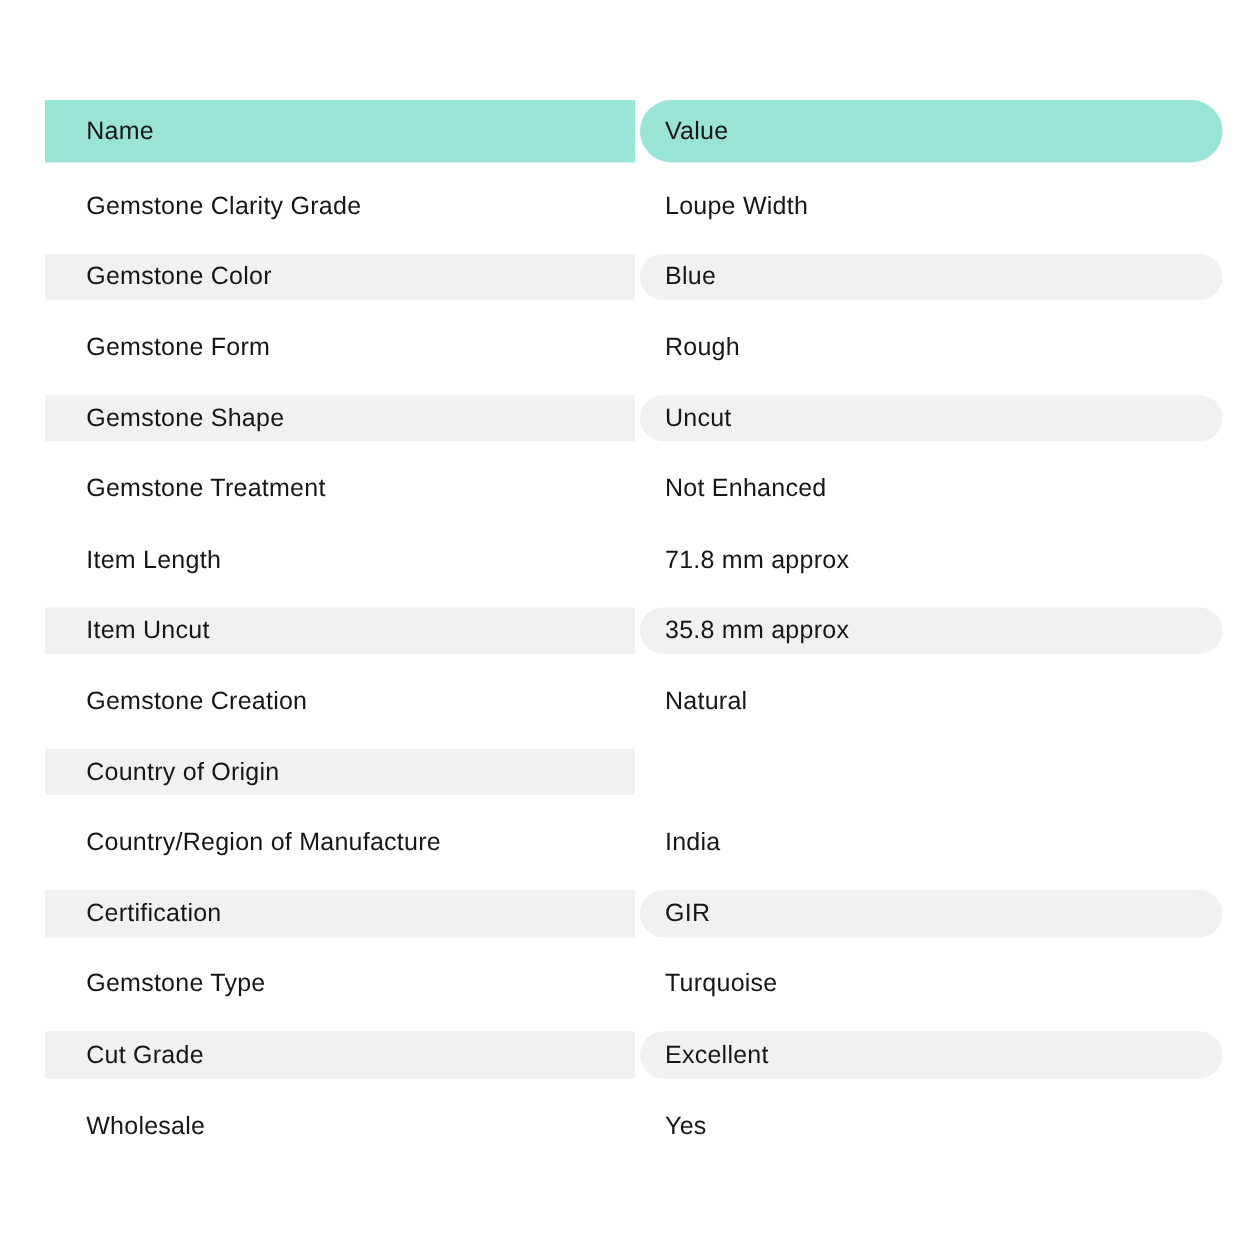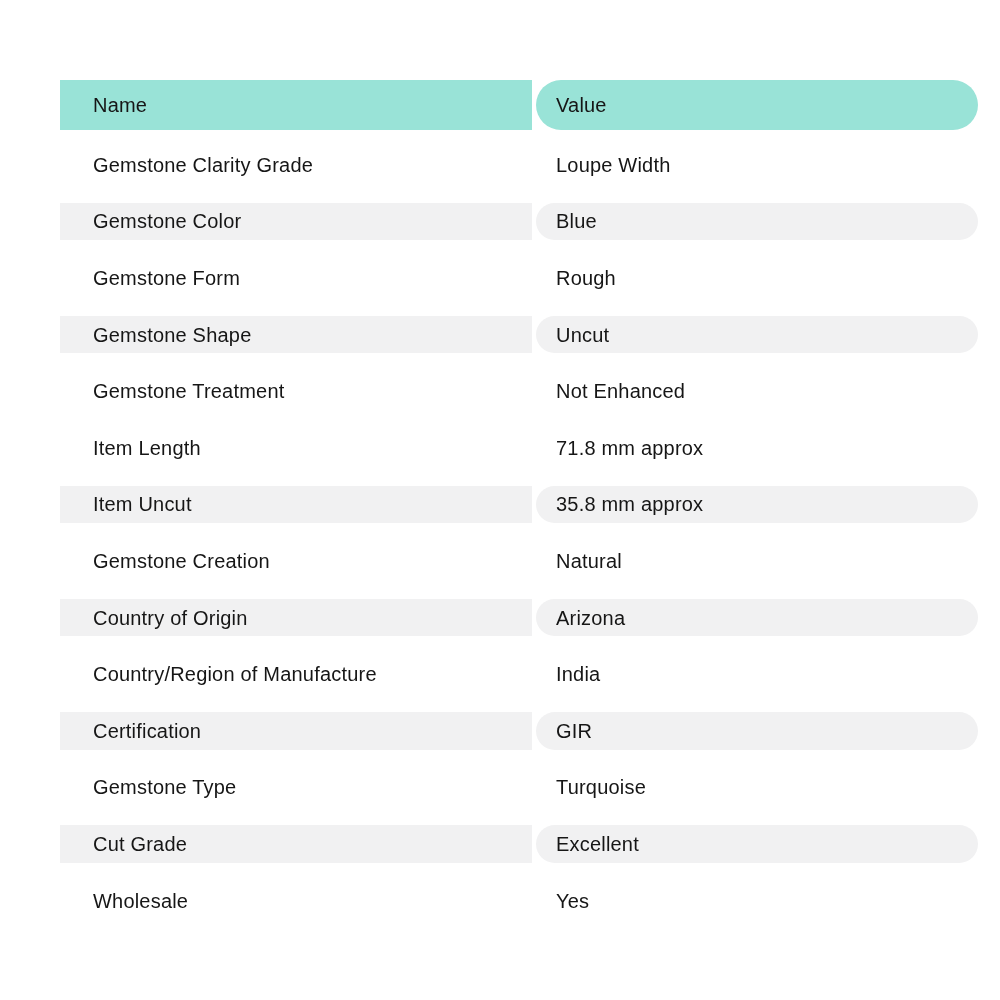--- a/index.html
+++ b/index.html
@@ -45,21 +45,20 @@
     background: transparent;
   }
   .row.alt .cell {
     background: var(--alt-bg, #f1f1f2);
   }
   .cell.name {
     flex: 0 0 472px;
     width: 472px;
     padding-left: 33px;
     box-sizing: border-box;
-    margin-left: 24px;
   }
   .cell.value {
     flex: 1;
     padding-left: 20px;
     box-sizing: border-box;
     border-radius: 25px;
   }
   .cell span {
     font-size: 20px;
     letter-spacing: 0.2px;
@@ -150,23 +149,20 @@
     </div>
     <div class="cell value">
       <span>Natural</span>
     </div>
   </div>
 
   <div class="row alt">
     <div class="cell name">
       <span>Country of Origin</span>
     </div>
-    <div class="cell value">
-      <span>Arizona</span>
-    </div>
   </div>
 
   <div class="row">
     <div class="cell name">
       <span>Country/Region of Manufacture</span>
     </div>
     <div class="cell value">
       <span>India</span>
     </div>
   </div>

